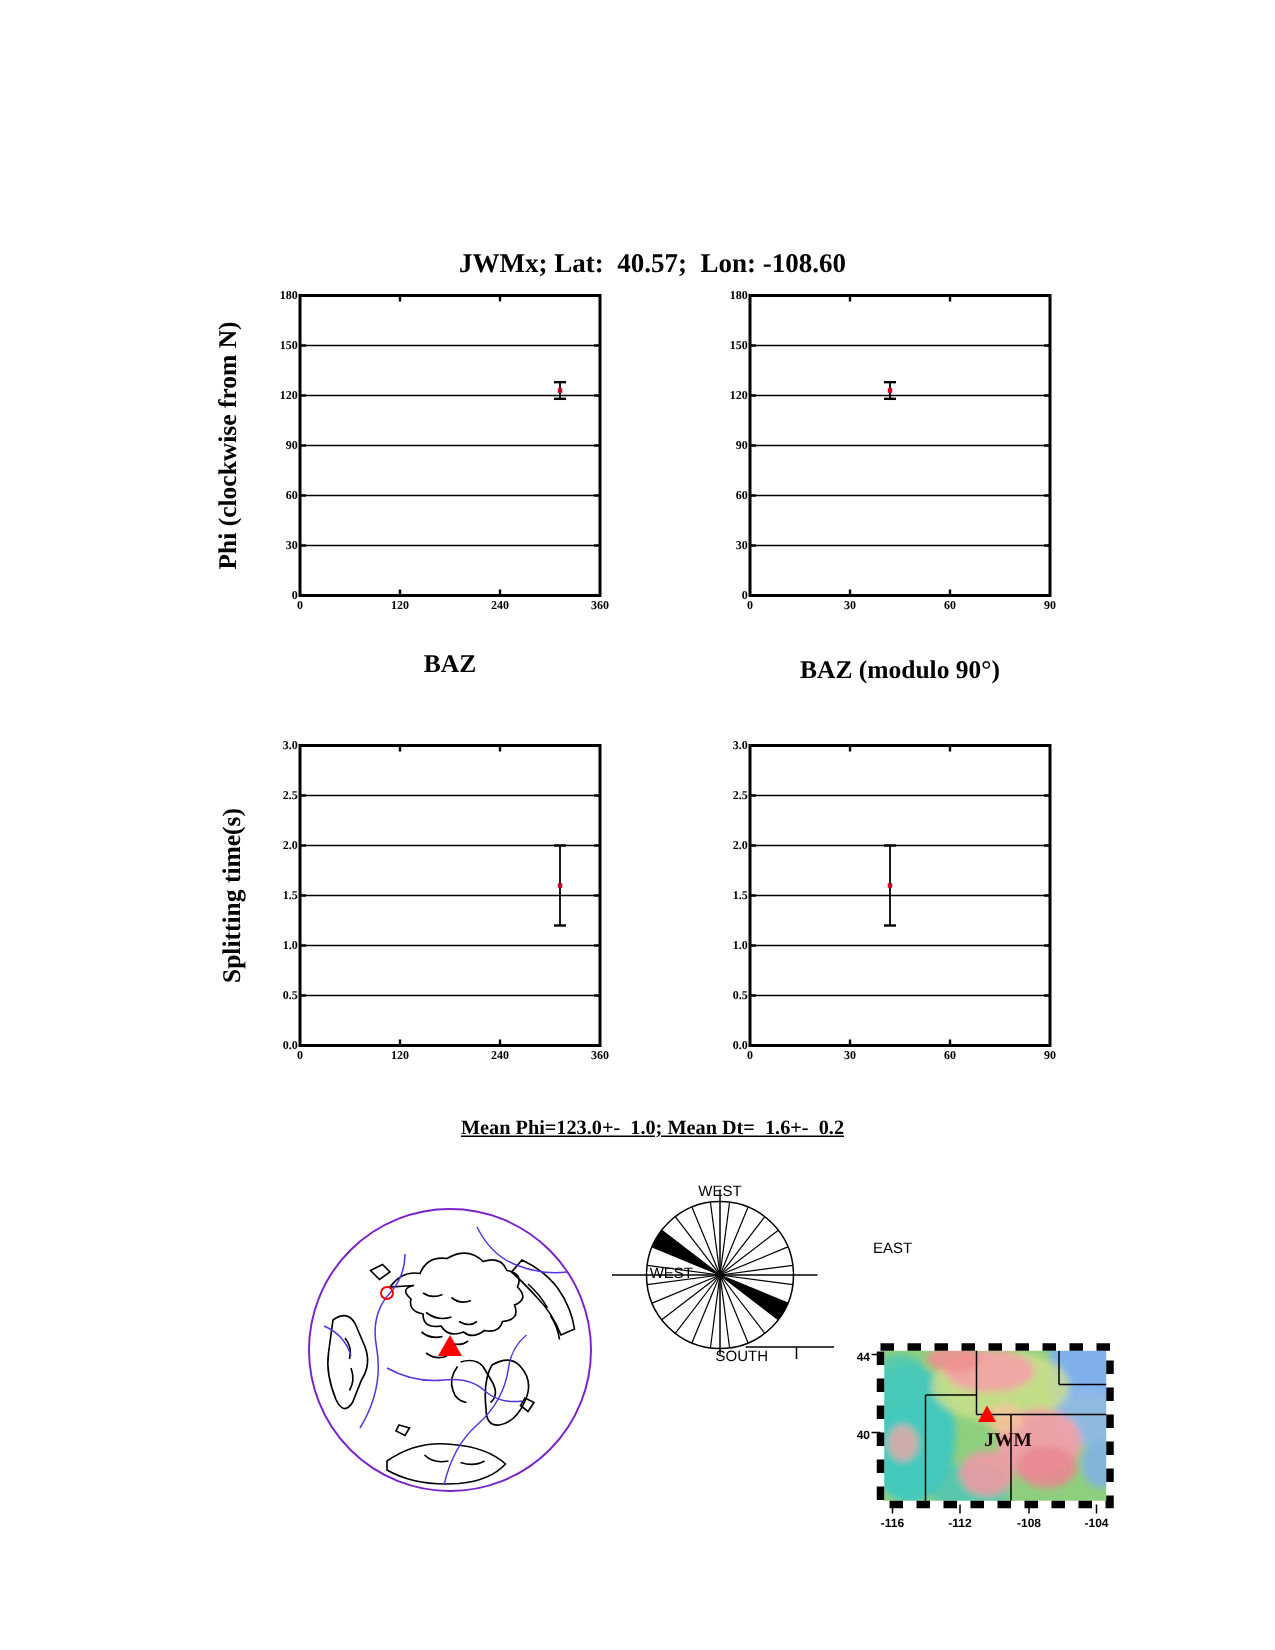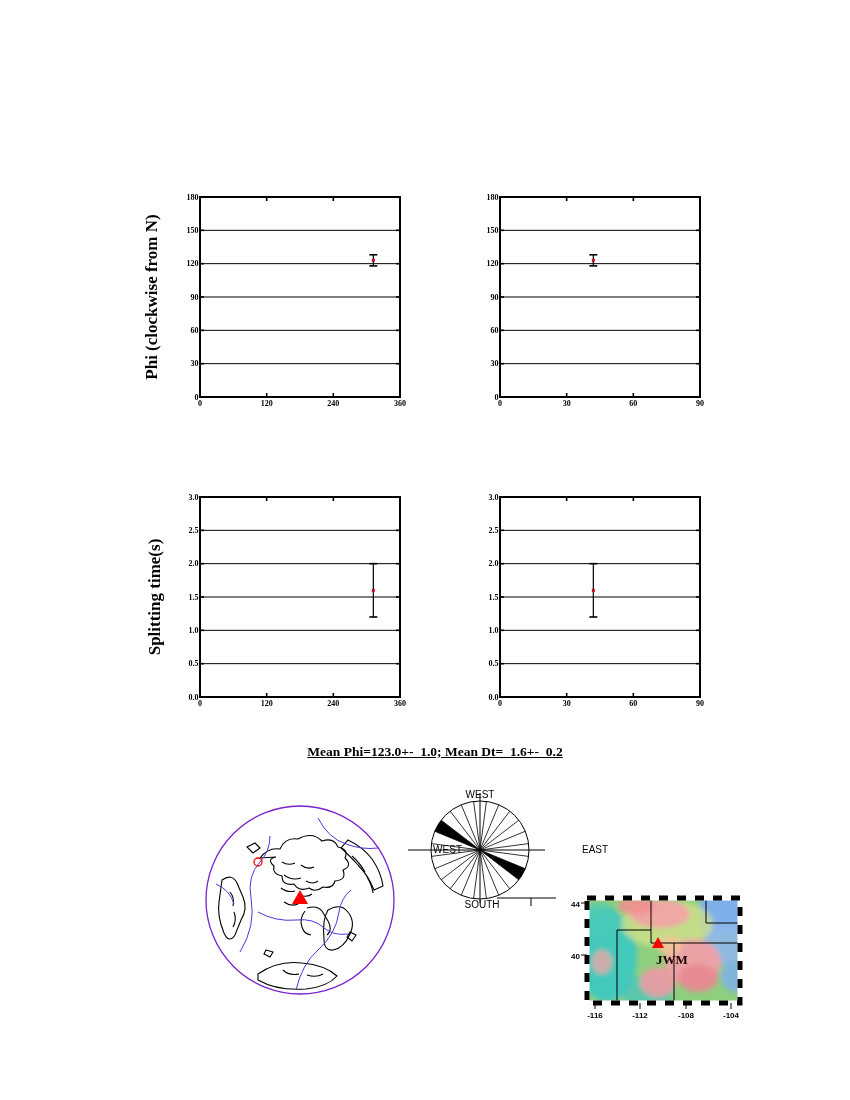--- a/index.html
+++ b/index.html
@@ -15,20 +15,21 @@
   svg{position:absolute;overflow:visible;}
   svg text.tick{font-family:"Liberation Serif",serif;font-size:8px;font-weight:bold;fill:#000;}
   svg text.maptick{font-family:"Liberation Sans",sans-serif;font-size:8px;font-weight:bold;fill:#000;}
   svg text.stname{font-family:"Liberation Serif",serif;font-size:13px;font-weight:bold;fill:#1d0202;}
 </style>
 </head>
 <body>
 
 <div id="page">
 
+  <div class="abs title pre" style="left:185px;top:165px;width:500px;">JWMx; Lat:  40.57;  Lon: -108.60</div>
 
   <div class="abs axlabel vlabel" style="left:40px;top:287px;width:224px;height:20px;">Phi (clockwise from N)</div>
   <div class="abs axlabel vlabel" style="left:43px;top:587px;width:224px;height:20px;">Splitting time(s)</div>
 
   <svg class="chart" style="left:155px;top:187px;" width="250" height="230">
       <text x="43.5" y="212.6" text-anchor="end" class="tick">0</text>
       <line x1="45" y1="176.66666666666669" x2="245" y2="176.66666666666669" stroke="#000" stroke-width="1"></line>
       <line x1="45" y1="176.66666666666669" x2="49" y2="176.66666666666669" stroke="#000" stroke-width="1.6"></line>
       <line x1="241" y1="176.66666666666669" x2="245" y2="176.66666666666669" stroke="#000" stroke-width="1.6"></line>
       <text x="43.5" y="179.26666666666668" text-anchor="end" class="tick">30</text>
@@ -176,20 +177,22 @@
       <text x="245" y="219" text-anchor="middle" class="tick">90</text>
       <rect x="45" y="10" width="200" height="200" fill="none" stroke="#000" stroke-width="2"></rect>
       <g>
         <line x1="138.33333333333331" y1="76.66666666666669" x2="138.33333333333331" y2="130" stroke="#000" stroke-width="1.2"></line>
         <line x1="134.33333333333331" y1="76.66666666666669" x2="142.33333333333331" y2="76.66666666666669" stroke="#000" stroke-width="1.6"></line>
         <line x1="134.33333333333331" y1="130" x2="142.33333333333331" y2="130" stroke="#000" stroke-width="1.6"></line>
         <rect x="136.83333333333331" y="101.83333333333333" width="3" height="3" fill="#cc0022"></rect>
       </g>
     </svg>
 
+  <div class="abs axlabel" style="left:200px;top:433px;width:200px;">BAZ</div>
+  <div class="abs axlabel" style="left:500px;top:437px;width:200px;">BAZ (modulo 90°)</div>
 
   <div class="abs stats pre" style="left:200px;top:744px;width:470px;text-align:center;">Mean Phi=123.0+-  1.0; Mean Dt=  1.6+-  0.2</div>
 
   <svg style="left:200px;top:800px;" width="200" height="200">
     <circle cx="100" cy="100" r="94" fill="none" stroke="#7a22cc" stroke-width="1.3"></circle>
 
     <g fill="none" stroke="#000" stroke-width="1.1">
       <path d="M60,58 q8,-11 20,-9 q5,-12 18,-10 q14,-8 24,2 q12,-4 16,6 q11,2 7,11 q8,8 -2,12 q4,10 -8,11 q-2,8 -12,6 q-8,6 -14,1 q-10,4 -15,-4 q-12,2 -12,-8 q-10,-2 -8,-10 q-8,-7 2,-9 z"></path>
       <path d="M82,62 q6,4 13,1 m6,2 q6,5 13,2 m-30,8 q8,6 17,3 m5,3 q7,4 12,0 m-37,7 q6,5 14,3 m4,4 q8,3 13,-1 m-28,8 q7,5 14,2"></path>
       <path d="M107,108 q10,-3 15,3 l6,10 q5,9 -1,14 m-22,-24 q-6,8 -3,16 q2,7 9,8"></path>
@@ -244,22 +247,22 @@
       <line x1="85" y1="75" x2="46.125686325729475" y2="45.170689978572696" stroke="#000" stroke-width="0.8"></line>
       <line x1="85" y1="75" x2="55.17068997857268" y2="36.12568632572949" stroke="#000" stroke-width="0.8"></line>
       <line x1="85" y1="75" x2="66.24851181411061" y2="29.729902906946947" stroke="#000" stroke-width="0.8"></line>
       <line x1="85" y1="75" x2="78.60421658121747" y2="26.41920179268329" stroke="#000" stroke-width="0.8"></line>
       <path d="M85,75 L130.27009709305304,93.7514881858894 A49,49 0 0 1 123.87431367427052,104.82931002142732 Z" fill="#000"></path>
       <path d="M85,75 L39.729902906946954,56.248511814110586 A49,49 0 0 1 46.125686325729475,45.170689978572696 Z" fill="#000"></path>
       <circle cx="85" cy="75" r="49" fill="none" stroke="#000" stroke-width="1"></circle>
     </svg>
   <div class="abs rose-label" style="left:455px;top:789px;width:50px;text-align:center;">WEST</div>
   <div class="abs rose-label" style="left:412px;top:844px;width:50px;text-align:right;">WEST</div>
-  <div class="abs rose-label" style="left:534px;top:844px;width:50px;text-align:left;padding-left:48px;">EAST</div>
-  <div class="abs rose-label" style="left:452px;top:899px;width:60px;text-align:center;">SOUTH</div>
+  <div class="abs rose-label" style="left:534px;top:827px;width:50px;text-align:left;padding-left:48px;">EAST</div>
+  <div class="abs rose-label" style="left:452px;top:899px;width:60px;text-align:right;">SOUTH</div>
 
   <svg style="left:572px;top:886px;" width="190" height="140">
     <defs>
       <clipPath id="mapclip">
           <rect x="15" y="12" width="153" height="105"></rect>
         </clipPath>
       <filter id="soft">
           <feGaussianBlur stdDeviation="2.5"></feGaussianBlur>
         </filter>
     </defs>

